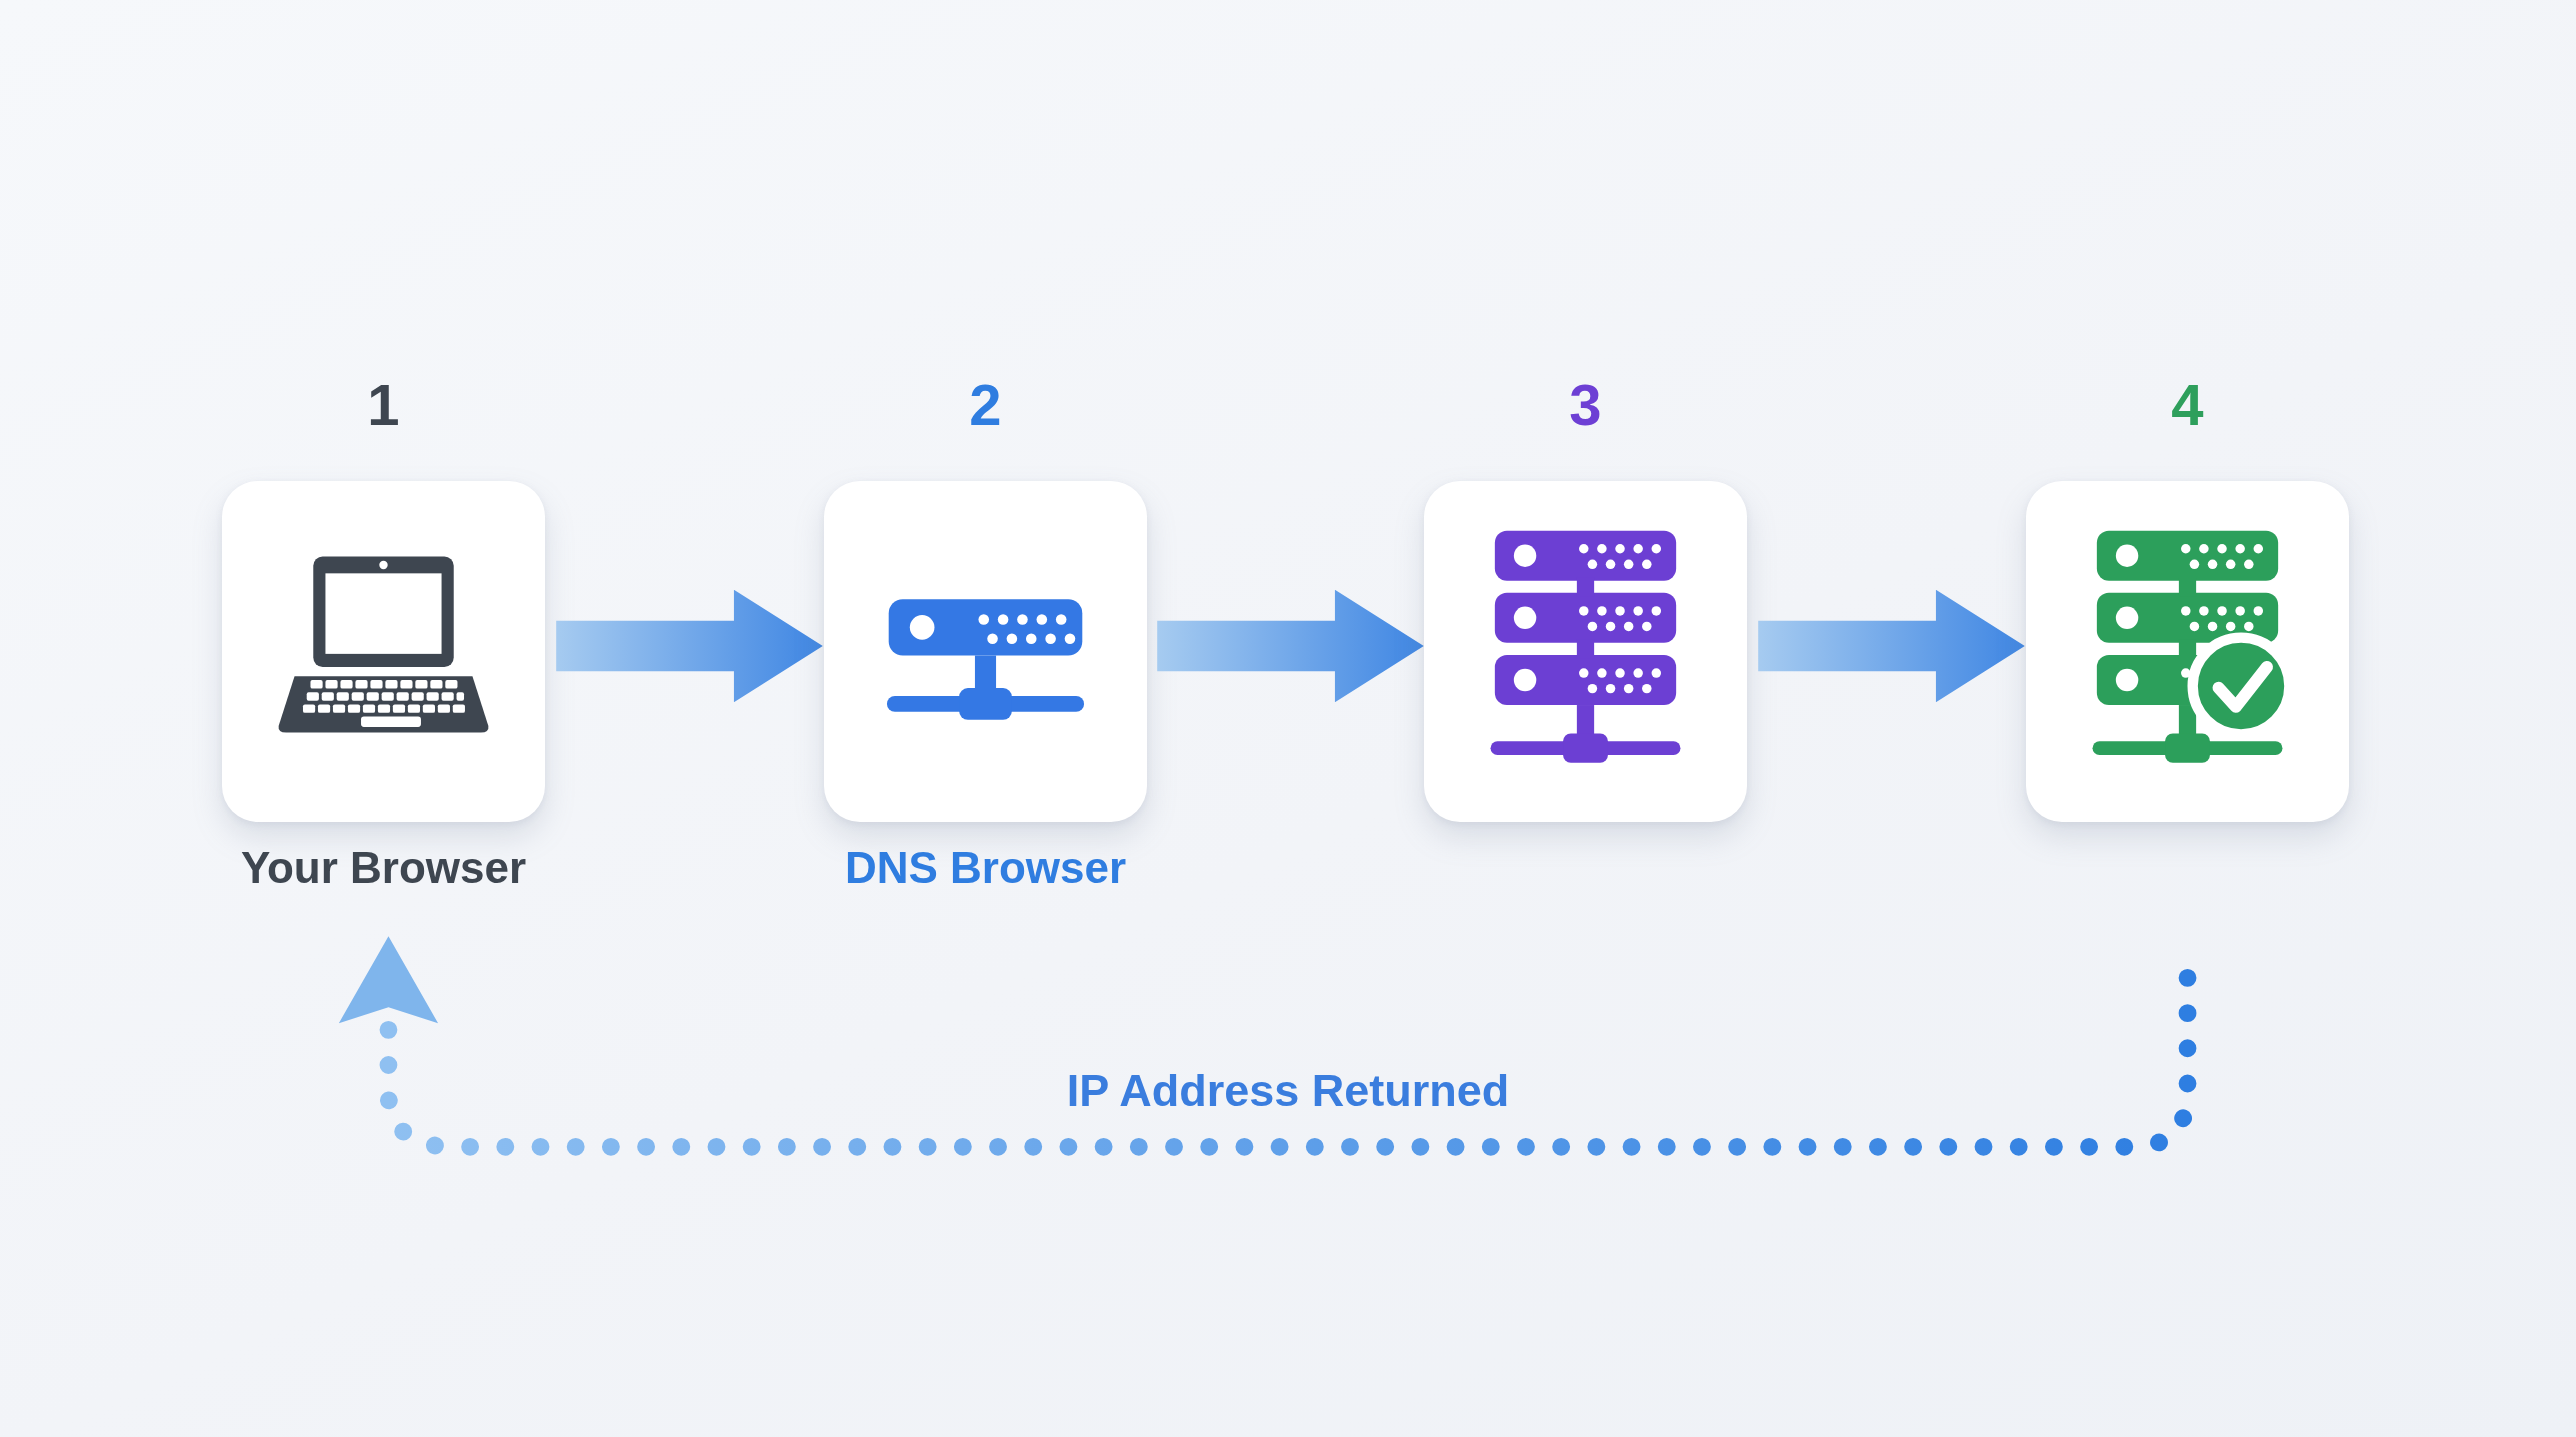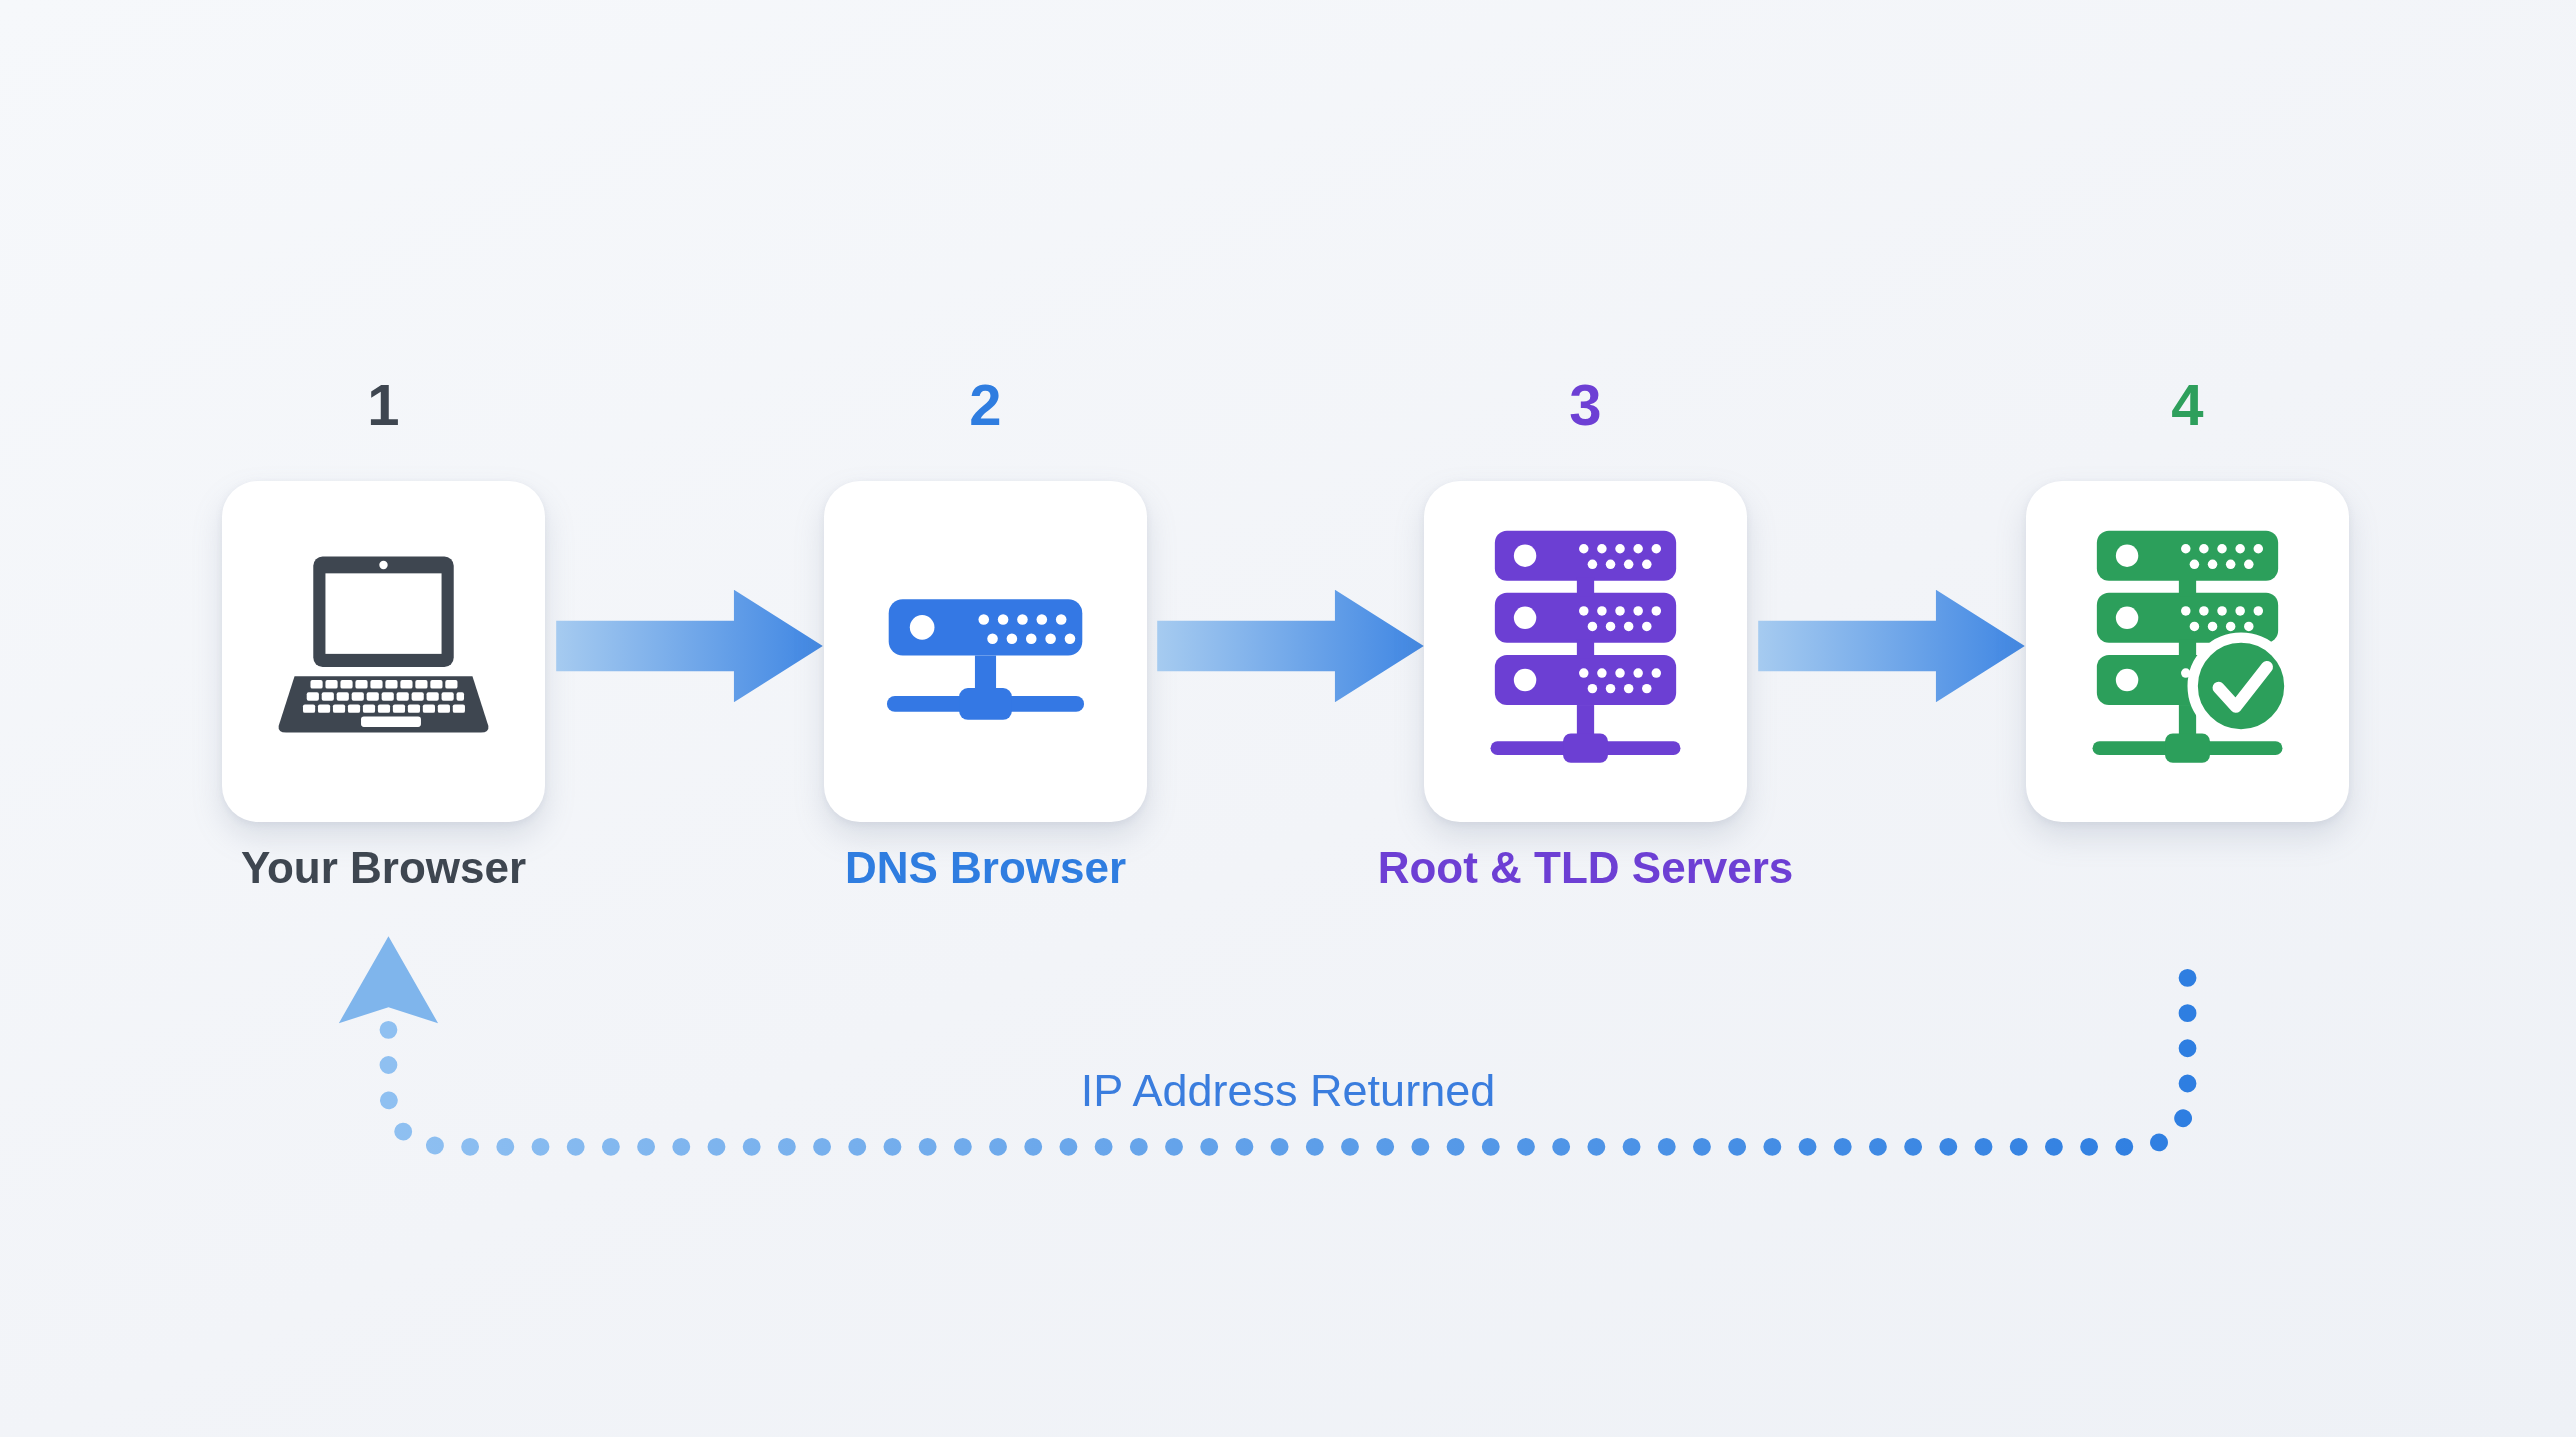--- a/index.html
+++ b/index.html
@@ -29,21 +29,21 @@
   .step-4 .num,.step-4 .label{color:var(--label-green,#2E9F5C);}
   .step-1{left:222px;}  .step-2{left:824px;}
   .step-3{left:1424px;} .step-4{left:2026px;}
 
   .arrow{position:absolute;top:588px;width:267px;height:116px;}
   .arrow-1{left:556px;} .arrow-2{left:1157px;} .arrow-3{left:1758px;}
 
   .return-svg{position:absolute;left:0;top:0;width:2576px;height:1438px;pointer-events:none;}
   .ip-label{
     position:absolute;top:1065px;left:1288px;transform:translateX(-50%);
-    font-size:45px;font-weight:normal;color:var(--ip-text,#3A7DDE);white-space:nowrap;
+    font-size:45px;font-weight:bold;color:var(--ip-text,#3A7DDE);white-space:nowrap;
   }
 </style>
 </head>
 <body>
 
 <div class="canvas">
 
   <svg class="return-svg" viewBox="0 0 2752 1536">
     <defs>
       <linearGradient id="dotgrad" gradientUnits="userSpaceOnUse" x1="415" y1="0" x2="2337" y2="0">
@@ -192,21 +192,20 @@
             <circle cx="170" cy="175" r="5.5"></circle>
             <circle cx="191" cy="175" r="5.5"></circle>
             <circle cx="212" cy="175" r="5.5"></circle>
           <circle cx="138" cy="193" r="5.5"></circle>
             <circle cx="159" cy="193" r="5.5"></circle>
             <circle cx="180" cy="193" r="5.5"></circle>
             <circle cx="201" cy="193" r="5.5"></circle>
         </g>
       </svg>
     </div>
-    <div class="label">Root &amp; TLD Servers</div>
   </div>
 
   <svg class="arrow arrow-3" viewBox="0 0 285 124">
     <defs>
         <linearGradient id="ag3" x1="0" y1="0" x2="1" y2="0">
       <stop offset="0" stop-color="var(--arrow-light,#A6CBF0)"></stop>
           <stop offset="1" stop-color="var(--arrow-dark,#3F86E3)"></stop>
     </linearGradient>
       </defs>
     <polygon points="0,35 190,35 190,2 285,62 190,122 190,89 0,89" fill="url(#ag3)"></polygon>

